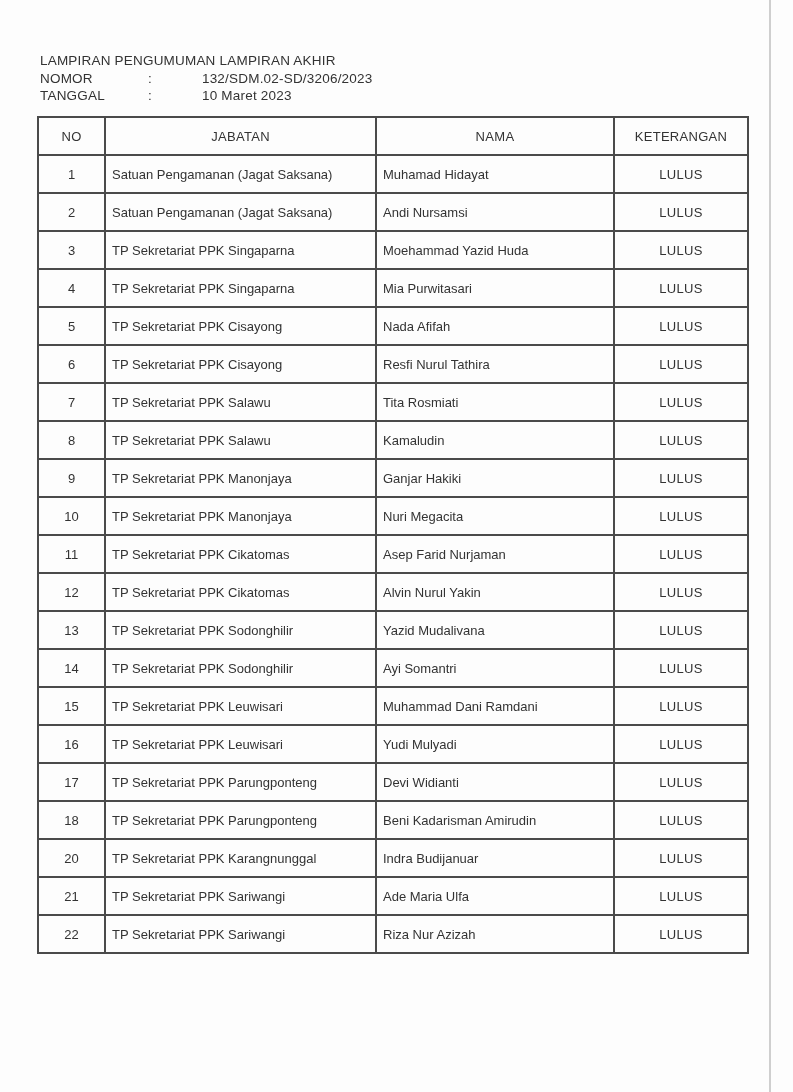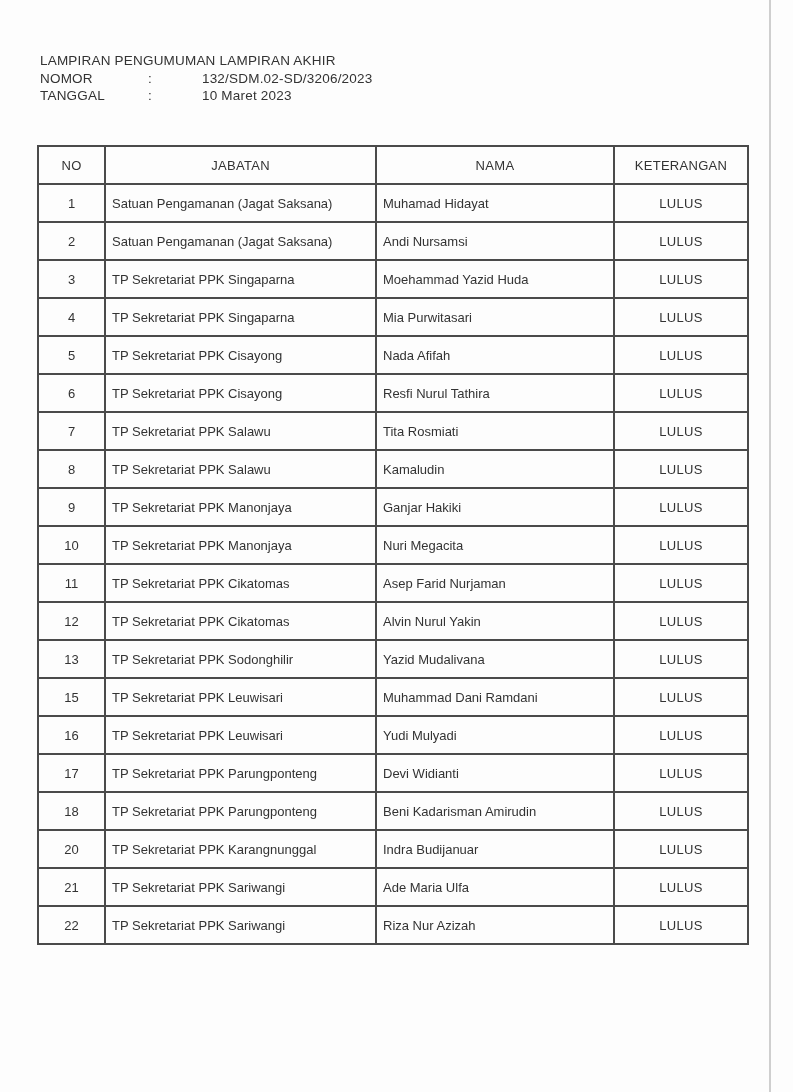--- a/index.html
+++ b/index.html
@@ -29,21 +29,21 @@
     letter-spacing: 0.2px;
     color: #333333;
   }
   .doc-title { white-space: nowrap; }
   .field { display: flex; gap: 44px; }
   .field .label { width: 64px; flex: 0 0 auto; }
   .field .sep { margin-right: 6px; }
   table.results {
     position: absolute;
     left: 37px;
-    top: 145px;
+    top: 116px;
     width: 710px;
     border-collapse: collapse;
     table-layout: fixed;
     font-size: 13px;
     color: #333333;
     padding-left: 45px;
   }
   table.results th, table.results td {
     border: 2px solid #4a4a4a;
     padding: 0 6px;
@@ -171,20 +171,26 @@
           <td class="col-nama">Alvin Nurul Yakin</td>
           <td class="col-ket">LULUS</td>
         </tr>
         <tr>
           <td class="col-no">13</td>
           <td class="col-jabatan">TP Sekretariat PPK Sodonghilir</td>
           <td class="col-nama">Yazid Mudalivana</td>
           <td class="col-ket">LULUS</td>
         </tr>
         <tr>
+          <td class="col-no">14</td>
+          <td class="col-jabatan">TP Sekretariat PPK Sodonghilir</td>
+          <td class="col-nama">Ayi Somantri</td>
+          <td class="col-ket">LULUS</td>
+        </tr>
+        <tr>
           <td class="col-no">15</td>
           <td class="col-jabatan">TP Sekretariat PPK Leuwisari</td>
           <td class="col-nama">Muhammad Dani Ramdani</td>
           <td class="col-ket">LULUS</td>
         </tr>
         <tr>
           <td class="col-no">16</td>
           <td class="col-jabatan">TP Sekretariat PPK Leuwisari</td>
           <td class="col-nama">Yudi Mulyadi</td>
           <td class="col-ket">LULUS</td>

